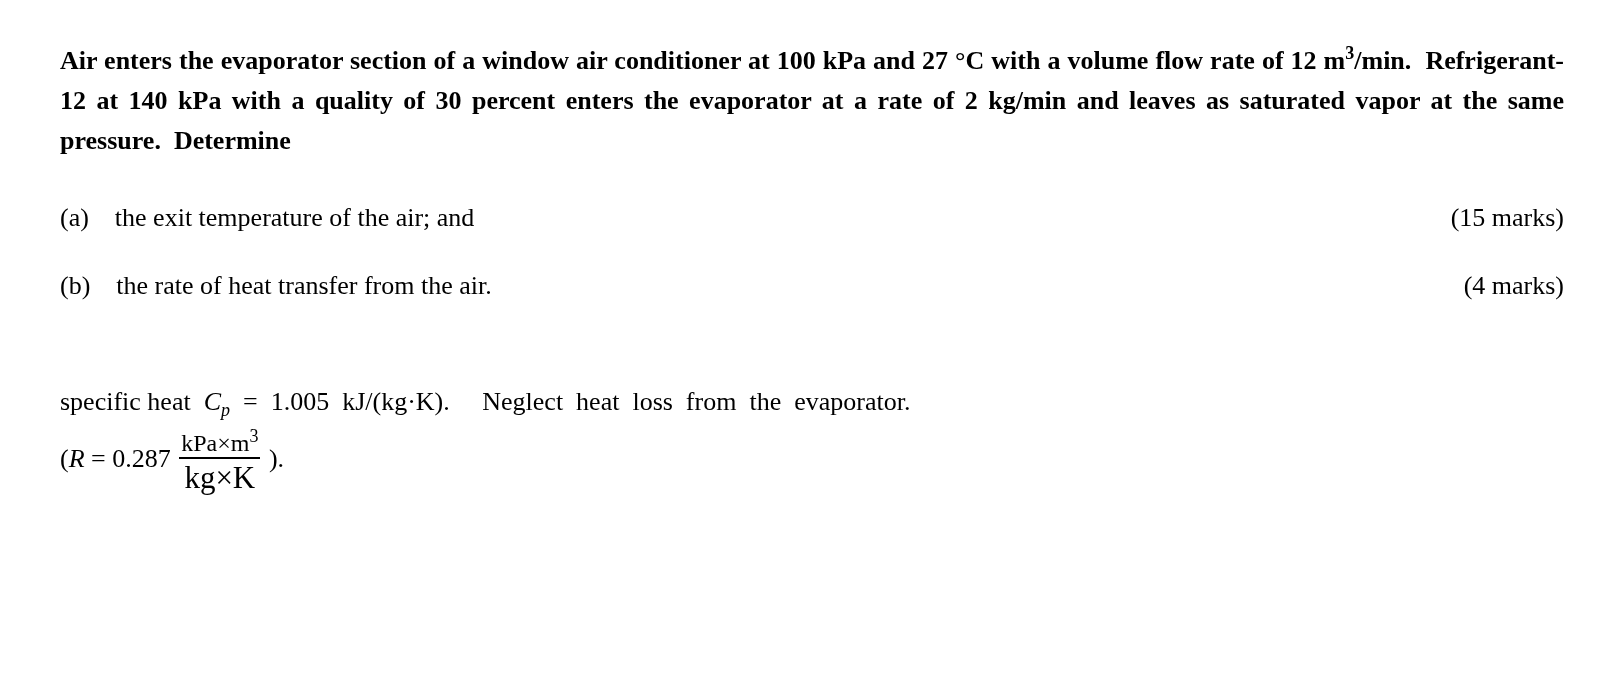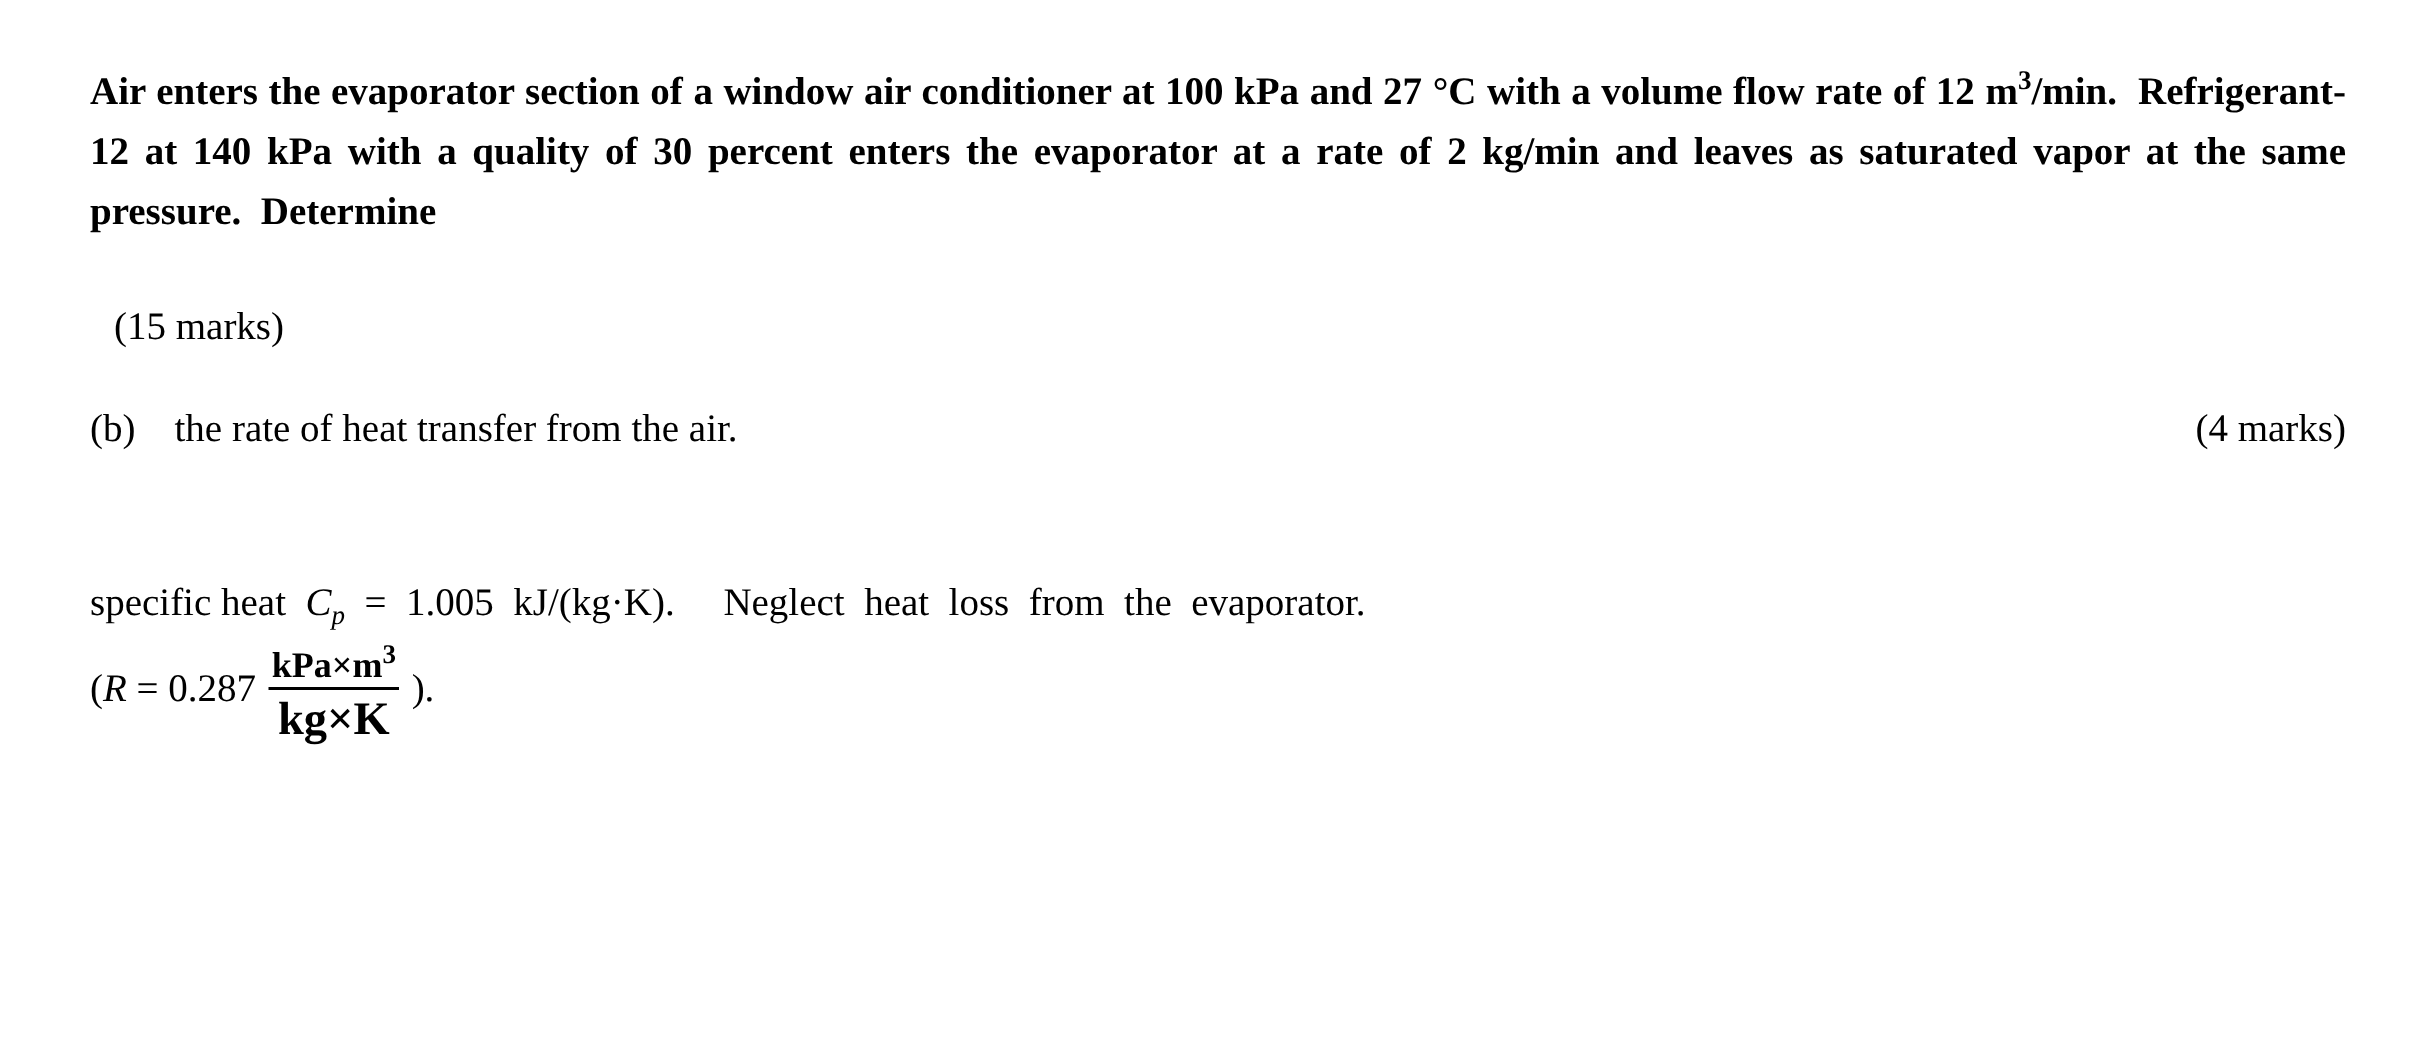--- a/index.html
+++ b/index.html
@@ -55,21 +55,20 @@
       text-align: justify;
       line-height: 1.55;
     }
 
     .fraction-inline {
       display: inline-flex;
       flex-direction: column;
       align-items: center;
       vertical-align: middle;
       margin: 0 2px;
-      font-weight: bold;
     }
 
     .fraction-inline .numerator {
       border-bottom: 2px solid #000;
       padding: 0 2px;
       font-size: 24px;
       line-height: 1.2;
     }
 
     .fraction-inline .denominator {
@@ -102,20 +101,24 @@
       Air enters the evaporator section of a window air conditioner at 100 kPa and 27 °C with a
       volume flow rate of 12 m<sup>3</sup>/min.&nbsp; Refrigerant-12 at 140 kPa with a quality of 30 percent
       enters the evaporator at a rate of 2 kg/min and leaves as saturated vapor at the same
       pressure.&nbsp; Determine
     </span>
   </div>
 
   <div class="parts-container">
 
     <div class="part-row">
+      <div class="part-text">
+        <span>(a)&nbsp;&nbsp;&nbsp;</span>
+        <span>the exit temperature of the air; and</span>
+      </div>
       <div class="part-marks">(15 marks)</div>
     </div>
 
     <div class="part-row">
       <div class="part-text">
         <span>(b)&nbsp;&nbsp;&nbsp;</span>
         <span>the rate of heat transfer from the air.</span>
       </div>
       <div class="part-marks">(4 marks)</div>
     </div>

